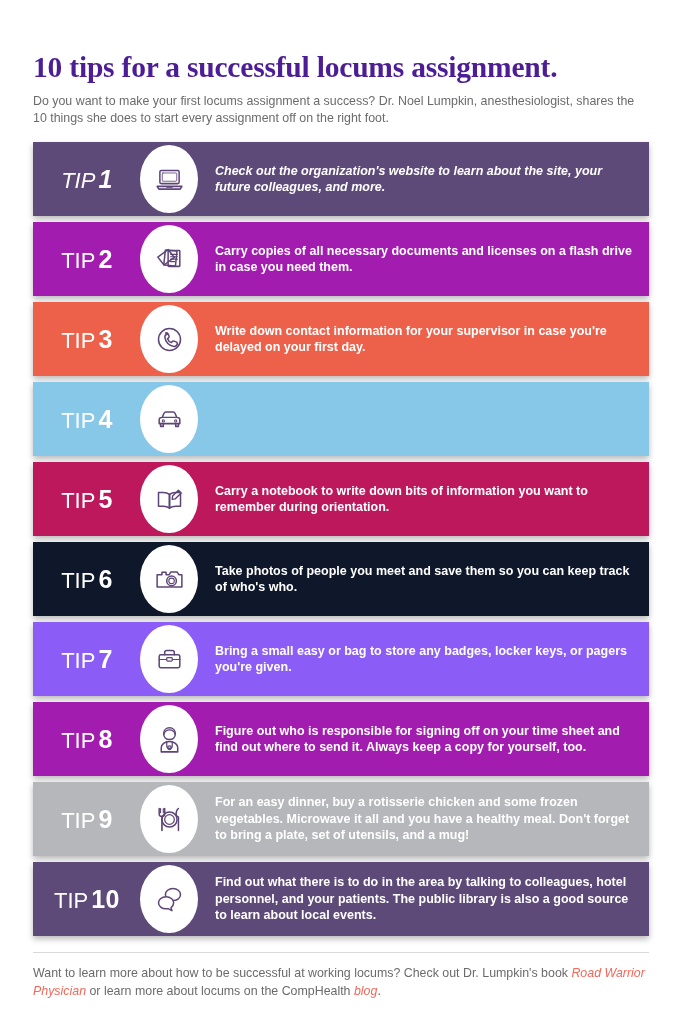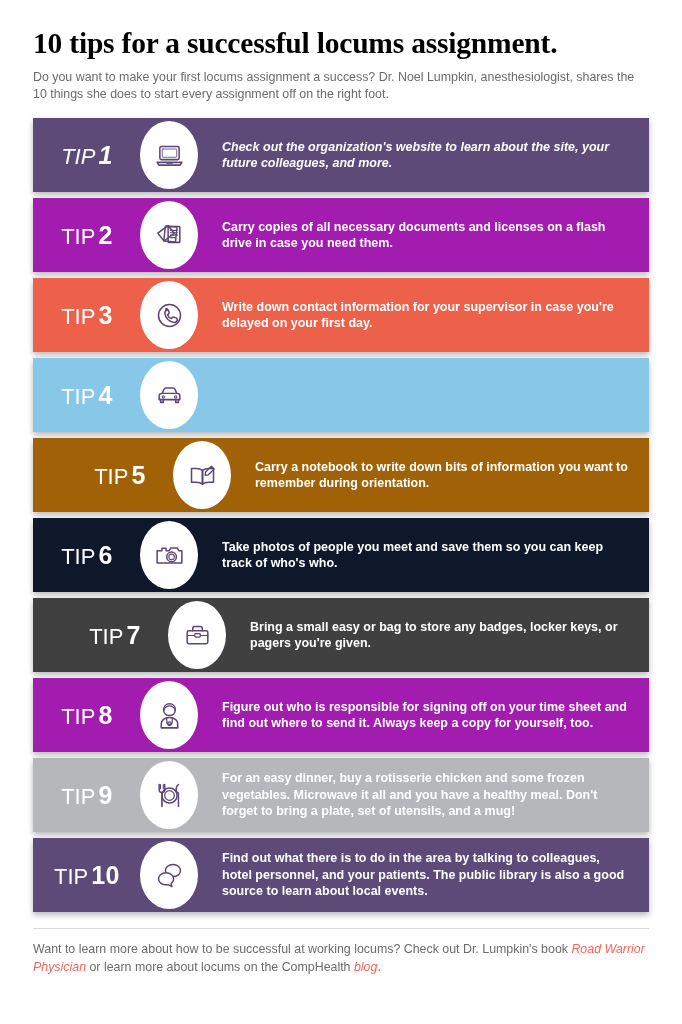--- a/index.html
+++ b/index.html
@@ -112,21 +112,21 @@
   .tip-text {
     flex: 1 1 auto;
     color: #ffffff;
     font-family: "Liberation Sans", sans-serif;
     font-size: 12.5px;
     font-weight: bold;
     line-height: 1.32;
     padding-left: 14px;
     padding-right: 14px;
   }
-  .tip-text p { margin: 7px; }
+  .tip-text p { margin: 0; }
 
   
   .footer {
     padding: 16px 33px 0 33px;
     position: relative;
   }
   .footer-rule {
     height: 1px;
     background: #d9d9d9;
     margin-bottom: 12px;
@@ -142,21 +142,21 @@
     color: #f0685a;
     font-style: italic;
   }
 </style>
 </head>
 <body>
 
 <div class="page">
 
   <div class="header">
-    <h1 class="title" style="color: #000000;">10 tips for a successful locums assignment.</h1>
+    <h1 class="title" style="color: #4c1d95; margin-top: 24px;">10 tips for a successful locums assignment.</h1>
     <p class="subtitle">Do you want to make your first locums assignment a success? Dr. Noel Lumpkin, anesthesiologist, shares the 10 things she does to start every assignment off on the right foot.</p>
   </div>
 
   <div class="rows">
 
     <div class="tip-row" style="background: rgb(93, 74, 120); font-style: italic;">
       <div class="tip-label">
         <span class="tip-word">TIP</span><span class="tip-num">1</span>
       </div>
       <div class="tip-icon-wrap">
@@ -220,21 +220,21 @@
             <path d="M9 30V24c0-1.2.8-2.2 2-2.5l2.4-.6 2.6-6c.5-1.1 1.5-1.8 2.7-1.8h10.6c1.2 0 2.2.7 2.7 1.8l2.6 6 2.4.6c1.2.3 2 1.3 2 2.5v6z"></path>
             <path d="M13.4 20.9h21.2" stroke-width="1.6"></path>
             <circle cx="15" cy="26" r="1.6" stroke-width="1.6"></circle>
             <circle cx="33" cy="26" r="1.6" stroke-width="1.6"></circle>
             <path d="M11 30v4h4v-4M33 30v4h4v-4"></path>
           </svg>
         </div>
       </div>
     </div>
 
-    <div class="tip-row" style="background: #a16207; padding-left: 33px;">
+    <div class="tip-row" style="background: #be185d;">
       <div class="tip-label">
         <span class="tip-word">TIP</span><span class="tip-num">5</span>
       </div>
       <div class="tip-icon-wrap">
         <div class="icon-disc">
           <svg viewBox="0 0 48 48" fill="none" stroke="#5d4578" stroke-width="2.2" stroke-linecap="round" stroke-linejoin="round">
             <path d="M24 16.5c-2.5-2-5.5-2.8-9-2.8H8v20h7c3.5 0 6.5.8 9 2.8z"></path>
             <path d="M24 16.5c2.5-2 5.5-2.8 9-2.8h7v20h-7c-3.5 0-6.5.8-9 2.8z"></path>
             <path d="M24 16.5v20" stroke-width="1.8"></path>
             <path d="M37 10.5l4 4-8.5 8.5-4.6.6.6-4.6z" stroke-width="2"></path>
@@ -257,21 +257,21 @@
             <circle cx="27" cy="26" r="7"></circle>
             <circle cx="27" cy="26" r="4" stroke-width="1.6"></circle>
           </svg>
         </div>
       </div>
       <div class="tip-text">
           <p>Take photos of people you meet and save them so you can keep track of who's who.</p>
         </div>
     </div>
 
-    <div class="tip-row" style="background: #404040; padding-left: 28px;">
+    <div class="tip-row" style="background: #8b5cf6;">
       <div class="tip-label">
         <span class="tip-word">TIP</span><span class="tip-num">7</span>
       </div>
       <div class="tip-icon-wrap">
         <div class="icon-disc">
           <svg viewBox="0 0 48 48" fill="none" stroke="#5d4578" stroke-width="2.2" stroke-linecap="round" stroke-linejoin="round">
             <path d="M17 17v-3c0-1.6 1.3-3 3-3h8c1.7 0 3 1.4 3 3v3"></path>
             <rect x="9" y="17" width="30" height="19" rx="2.5"></rect>
             <path d="M9 24h30" stroke-width="1.8"></path>
             <rect x="20" y="21.2" width="8" height="5" rx="1.2" stroke-width="1.8" fill="#ffffff"></rect>

